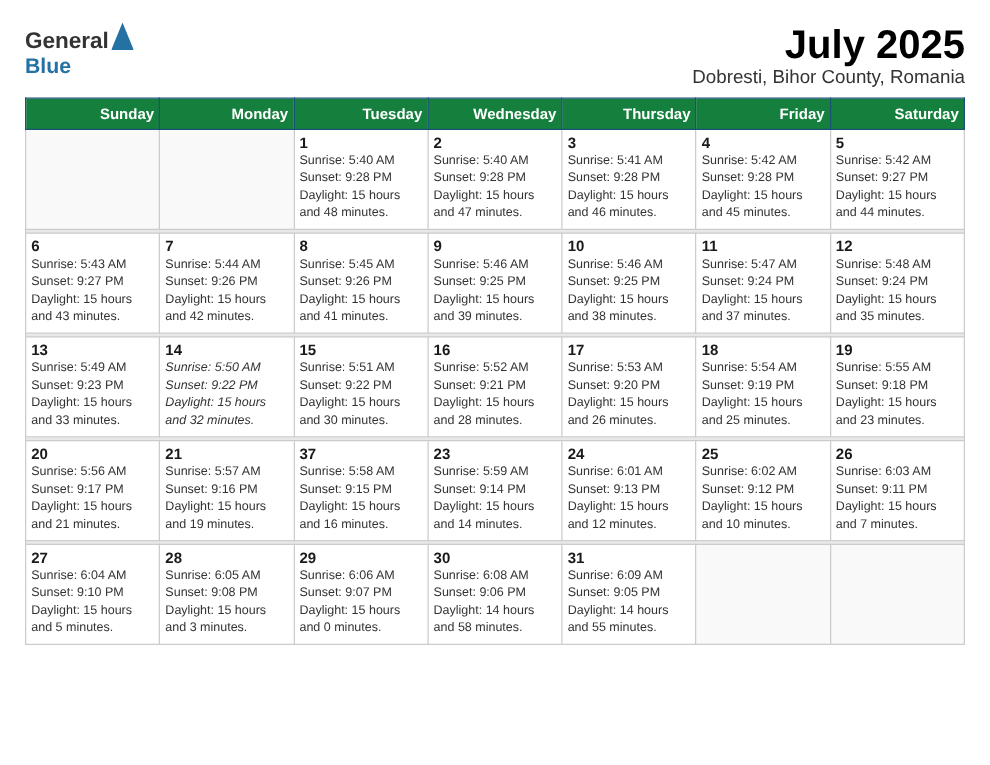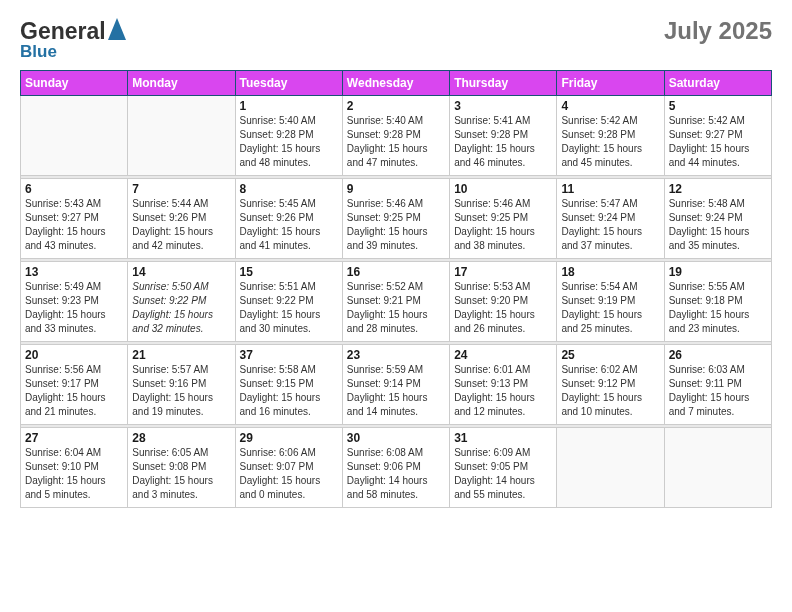--- a/index.html
+++ b/index.html
@@ -21,60 +21,60 @@
       justify-content: space-between;
       align-items: flex-start;
       margin-bottom: 8px;
     }
     .logo {
       display: flex;
       flex-direction: column;
       align-items: flex-start;
     }
     .logo-text {
-      font-size: 23px;
+      font-size: 18px;
       font-weight: bold;
       color: #333;
       line-height: 1;
     }
     .logo-top {
       display: flex;
       align-items: center;
     }
     .logo-subtext {
       color: #2471a3;
       font-size: 17px;
       font-weight: bold;
       margin-top: -2px;
     }
     .title-section {
       text-align: right;
     }
     .month-title {
-      font-size: 24px;
-      font-weight: bold;
-      color: #737373;
+      font-size: 32px;
+      font-weight: bold;
+      color: #000000;
       line-height: 1.1;
     }
     .location-title {
       font-size: 15px;
       color: #333;
     }
     .calendar {
       width: 100%;
       border-collapse: collapse;
       border: 1px solid #ccc;
     }
     .calendar th {
-      background-color: #d946ef;
+      background-color: #15803d;
       color: #fff;
       font-size: 12px;
       font-weight: bold;
       padding: 5px 4px;
-      text-align: left;
+      text-align: right;
       border: 1px solid #1a5276;
     }
     .calendar td {
       border: 1px solid #ccc;
       vertical-align: top;
       padding: 3px 4px;
       width: 107px;
       height: 80px;
       font-size: 10px;
       background: #fff;
@@ -106,20 +106,21 @@
         <div style="display:inline-block; margin-left:2px;">
           <svg width="18" height="22" viewBox="0 0 18 22">
             <polygon points="9,0 18,22 0,22" fill="#2471a3"></polygon>
           </svg>
         </div>
       </div>
       <div class="logo-subtext">Blue</div>
     </div>
     <div class="title-section">
       <div class="month-title">July 2025</div>
+      <div class="location-title">Dobresti, Bihor County, Romania</div>
     </div>
   </div>
 
   <table class="calendar">
     <thead>
       <tr>
         <th>Sunday</th>
         <th>Monday</th>
         <th>Tuesday</th>
         <th>Wednesday</th>

